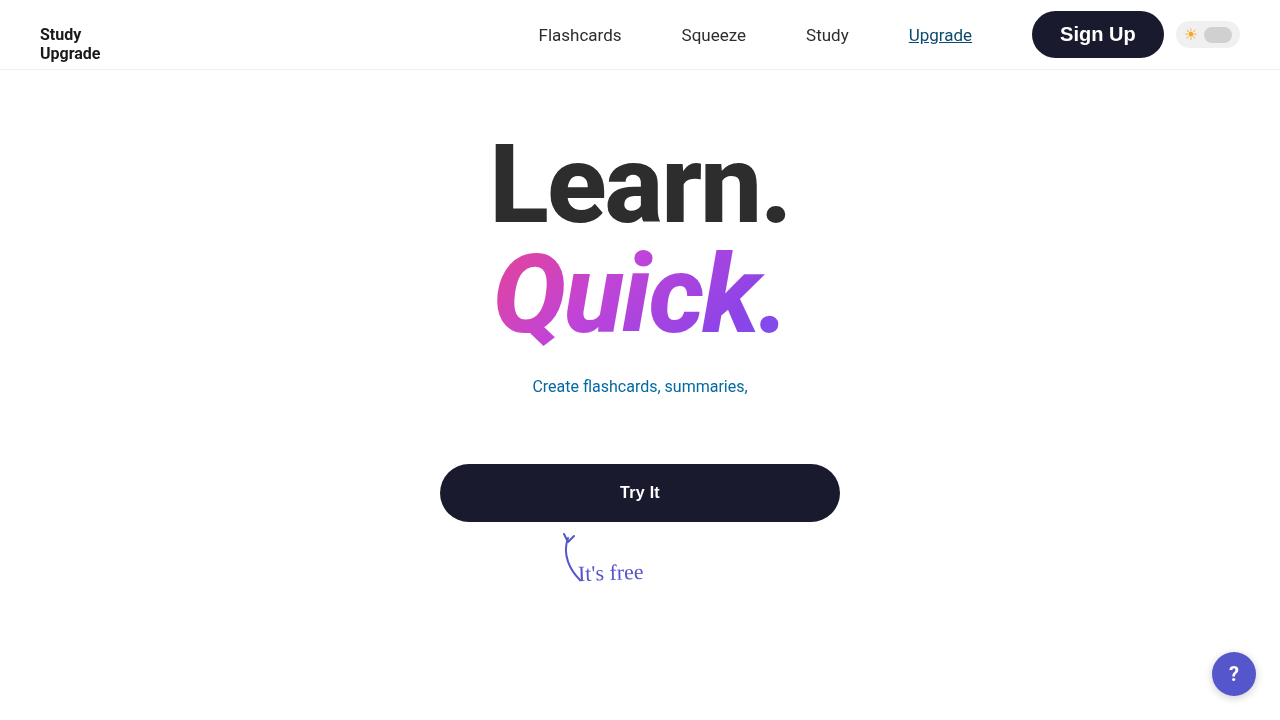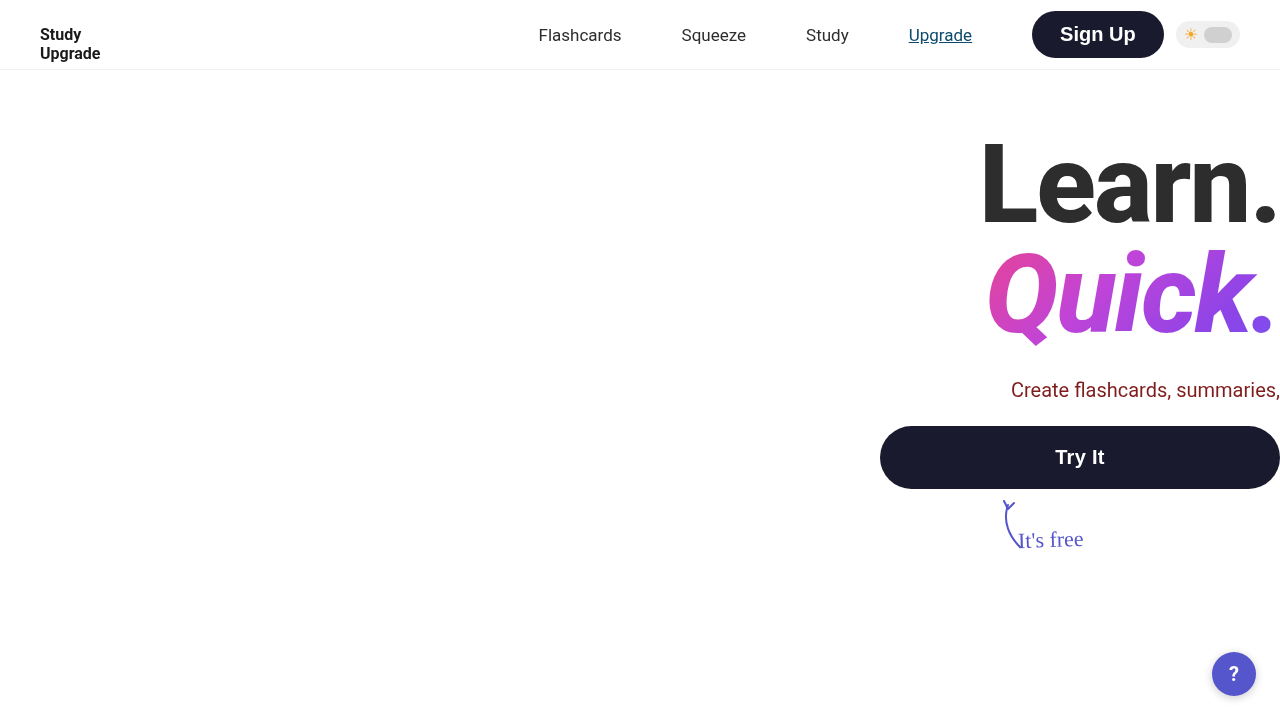--- a/index.html
+++ b/index.html
@@ -96,21 +96,21 @@
       height: 16px;
       background: #d0d0d0;
       border-radius: 50px;
       position: relative;
     }
 
     
     .hero {
       display: flex;
       flex-direction: column;
-      align-items: flex-end;
+      align-items: center;
       justify-content: center;
       padding-top: 60px;
       text-align: center;
     }
 
     .hero-learn {
       font-size: 110px;
       font-weight: 800;
       color: #2d2d2d;
       line-height: 1;
@@ -124,38 +124,39 @@
       letter-spacing: -2px;
       background: linear-gradient(135deg, #e84393 0%, #c044d8 40%, #8b44e8 80%, #7b52ef 100%);
       -webkit-background-clip: text;
       -webkit-text-fill-color: transparent;
       background-clip: text;
       margin-bottom: 24px;
       font-style: italic;
     }
 
     .hero-subtitle {
-      font-size: 20px;
-      color: #7f1d1d;
+      font-size: 16px;
+      color: #0369a1;
       line-height: 1.6;
-      margin-bottom: 20px;
+      margin-bottom: 28px;
       max-width: 480px;
     }
 
     .btn-try {
       background: #1a1a2e;
       color: #ffffff;
       border: none;
       border-radius: 50px;
       padding: 20px 0;
       width: 400px;
-      font-size: 20px;
+      font-size: 16px;
       font-weight: 600;
       cursor: pointer;
       letter-spacing: 0.3px;
+      margin-top: 36px;
     }
 
     .its-free-wrapper {
       position: relative;
       margin-top: 8px;
       height: 80px;
       width: 400px;
       display: flex;
       align-items: flex-start;
       justify-content: center;

